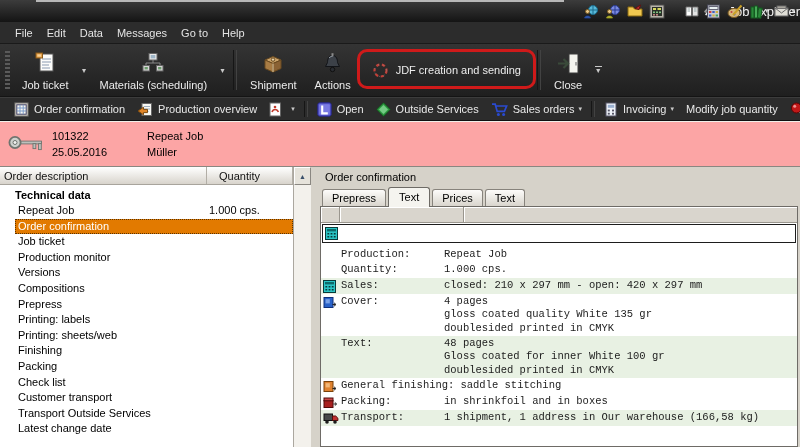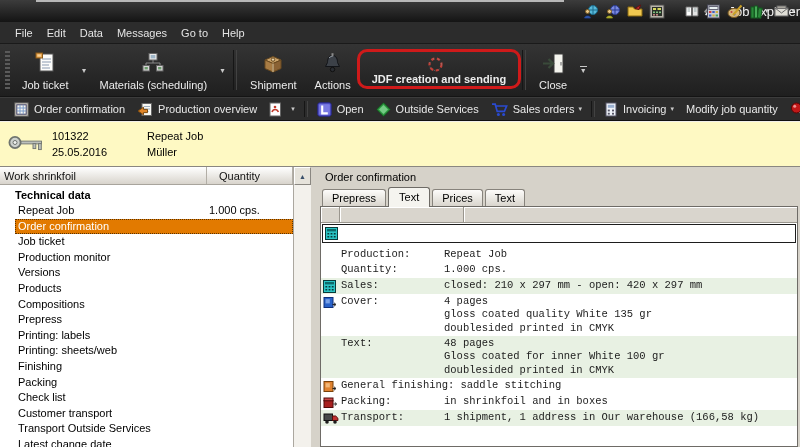--- a/index.html
+++ b/index.html
@@ -27,21 +27,21 @@
   
   .toolbar1{position:absolute;left:0;top:44px;width:800px;height:53px;
     background:linear-gradient(#343434,#1f1f1f);display:flex;align-items:stretch;
     padding-left:2px;box-sizing:border-box;border-bottom:1px solid #141414;}
   .grip{width:5px;align-self:center;height:38px;margin:0 3px;
     background:repeating-linear-gradient(180deg,#5a5a5a 0 2px,transparent 2px 4px);}
   .tb1-wrap{display:flex;align-items:stretch;position:relative;}
   .tb1-btn{display:flex;flex-direction:column;align-items:center;justify-content:flex-end;
     padding:4px 9px 5px;color:#ececec;font-size:11px;}
   .tb1-btn .icon{height:26px;display:flex;align-items:flex-end;margin-bottom:4px;}
-  .tb1-btn.horiz{flex-direction:column;justify-content:center;align-items:center;padding:0 12px;font-weight:bold;}
+  .tb1-btn.horiz{flex-direction:row;align-items:center;padding:0 12px;}
   .tb1-btn.horiz .icon{height:auto;margin:0 7px 0 0;}
   .ddzone{width:13px;display:flex;align-items:center;justify-content:center;
     color:#c9c9c9;font-size:8px;}
   .sep1{width:2px;align-self:center;height:40px;margin:0 4px;
     border-left:1px solid #161616;border-right:1px solid #424242;}
   .anno-ring{position:absolute;left:-3px;right:-3px;top:5px;bottom:7px;
     border:3px solid #cf1a1a;border-radius:10px;pointer-events:none;}
   .tb-overflow{width:14px;display:flex;flex-direction:column;align-items:center;
     justify-content:center;color:#c9c9c9;}
   .ovl{display:block;width:7px;border-top:1px solid #c9c9c9;margin-bottom:1px;}
@@ -51,21 +51,21 @@
   .toolbar2{position:absolute;left:0;top:97px;width:800px;height:24px;background:#2c2c2c;
     display:flex;align-items:center;color:#e9e9e9;font-size:11px;padding-left:2px;
     box-sizing:border-box;border-bottom:1px solid #101010;border-top:1px solid #3c3c3c;}
   .toolbar2 .grip{height:14px;}
   .tb2-item{display:flex;align-items:center;padding:2px 6px;white-space:nowrap;}
   .tb2-item .icon{margin-right:5px;display:inline-flex;}
   .tb2-item .dd{font-size:7px;color:#c9c9c9;margin-left:4px;}
   .sep2{width:2px;height:16px;margin:0 3px;border-left:1px solid #161616;border-right:1px solid #424242;}
 
   
-  .jobbar{position:absolute;left:0;top:121px;width:800px;height:45px;background:#fef9c3;
+  .jobbar{position:absolute;left:0;top:121px;width:800px;height:45px;background:#fca5a5;
     border-top:1px solid #f1efe9;box-sizing:border-box;color:#000;font-size:11px;}
   .jobbar .icon{position:absolute;left:7px;top:12px;}
   .jobgrid{position:absolute;left:52px;top:8px;display:grid;
     grid-template-columns:95px auto;grid-row-gap:4px;}
 
   
   .main{position:absolute;left:0;top:166px;width:800px;height:281px;display:flex;}
 
   .left-panel{width:311px;background:#fff;display:flex;border-top:1px solid #8a8781;box-sizing:border-box;}
   .lp-main{flex:1;display:flex;flex-direction:column;min-width:0;}
@@ -447,21 +447,21 @@
       <span>25.05.2016</span>
       <span>Müller</span>
     </div>
   </div>
 
   <div class="main">
 
     <div class="left-panel">
       <div class="lp-main">
         <div class="lp-header">
-          <span class="lp-h lp-h1">Work shrinkfoil</span>
+          <span class="lp-h lp-h1">Order description</span>
           <span class="lp-h lp-h2">Quantity</span>
         </div>
         <div class="tree">
           <div class="tree-group">Technical data</div>
           <div>
               <div class="tree-row">
                 <span class="t-label">Repeat Job</span>
                 <span class="t-qty">1.000 cps.</span>
               </div>
               <div class="tree-row selected">
@@ -471,24 +471,20 @@
               <div class="tree-row">
                 <span class="t-label">Job ticket</span>
                 <span class="t-qty"></span>
               </div>
               <div class="tree-row">
                 <span class="t-label">Production monitor</span>
                 <span class="t-qty"></span>
               </div>
               <div class="tree-row">
                 <span class="t-label">Versions</span>
-                <span class="t-qty"></span>
-              </div>
-              <div class="tree-row">
-                <span class="t-label">Products</span>
                 <span class="t-qty"></span>
               </div>
               <div class="tree-row">
                 <span class="t-label">Compositions</span>
                 <span class="t-qty"></span>
               </div>
               <div class="tree-row">
                 <span class="t-label">Prepress</span>
                 <span class="t-qty"></span>
               </div>

